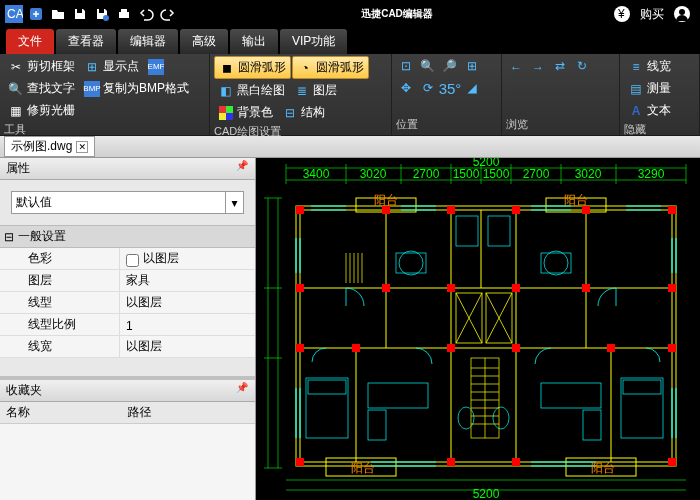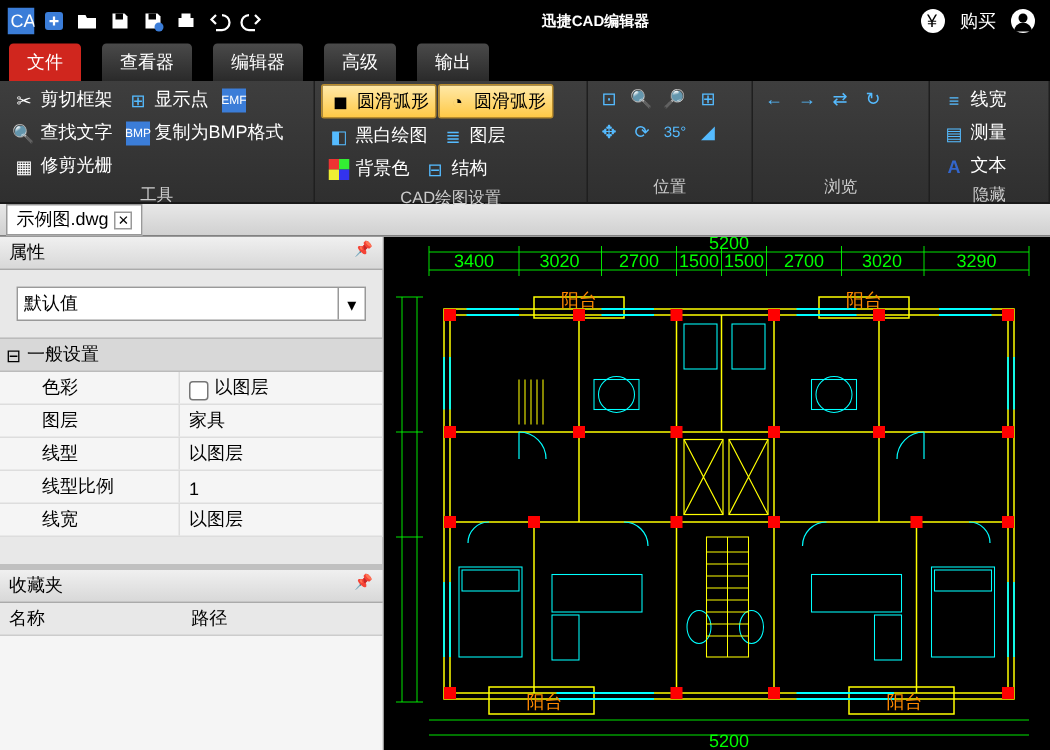--- a/index.html
+++ b/index.html
@@ -5,25 +5,25 @@
 *{margin:0;padding:0;box-sizing:border-box;font-family:"Microsoft YaHei",sans-serif;font-size:12px}
 body{width:700px;height:500px;overflow:hidden;background:#000}
 .titlebar{height:28px;background:#000;display:flex;align-items:center;color:#fff}
 .tb-icons{display:flex;gap:2px;padding:0 4px}
 .tb-ico{width:20px;height:20px;display:flex;align-items:center;justify-content:center;cursor:pointer}
 .tb-title{flex:1;text-align:center;font-size:10px;font-weight:bold}
 .tb-right{display:flex;gap:8px;padding-right:8px;align-items:center}
 .tabbar{height:26px;background:#000;display:flex;align-items:flex-end;padding-left:6px}
 .tab{padding:4px 12px;color:#fff;cursor:pointer;border-radius:3px 3px 0 0}
 .tab.active{background:#d0261e;color:#fff}
-.tab.inactive{background:linear-gradient(#4a4a4a,#2a2a2a);margin-left:14px}
+.tab.inactive{background:linear-gradient(#4a4a4a,#2a2a2a);margin-left:2px}
 .ribbon{height:82px;background:linear-gradient(#3e3e3e,#2f2f2f);display:flex;border-bottom:1px solid #1a1a1a}
 .rgroup{border-right:1px solid #1f1f1f;display:flex;flex-direction:column;padding:2px 4px}
 .rgroup-body{flex:1;display:flex;flex-wrap:wrap;gap:1px;align-content:flex-start}
-.rgroup-label{text-align:center;color:#ccc;font-size:11px;padding:1px 0}
+.rgroup-label{text-align:left;color:#ccc;font-size:11px;padding:1px 0}
 .rbtn{display:flex;align-items:center;gap:3px;padding:2px 4px;color:#fff;cursor:pointer;border-radius:2px;white-space:nowrap}
 .rbtn.hl{background:linear-gradient(#ffe9a8,#ffc947);color:#000;border:1px solid #b88c2e}
 .rico{width:16px;height:16px;display:inline-flex;align-items:center;justify-content:center;flex-shrink:0}
 .filetab-bar{height:22px;background:linear-gradient(#e8e8e8,#d0d0d0);display:flex;align-items:flex-start;padding-left:4px;border-bottom:1px solid #999}
 .filetab{background:#fff;border:1px solid #999;padding:1px 6px;display:flex;align-items:center;gap:4px;font-size:11px}
 .filetab .x{width:12px;height:12px;border:1px solid #999;display:flex;align-items:center;justify-content:center;cursor:pointer;font-size:9px}
 .workspace{display:flex;height:342px}
 .leftpanel{width:256px;background:#e8e8e8;display:flex;flex-direction:column;border-right:1px solid #999}
 .panel-head{background:linear-gradient(#f0f0f0,#d8d8d8);padding:2px 6px;border-bottom:1px solid #aaa;display:flex;justify-content:space-between}
 .dropdown{display:flex;border:1px solid #999;background:#fff;margin:11px}
@@ -112,20 +112,21 @@
       </span>
   </div>
 </div>
 
 <div class="tabbar">
   <div class="tab active">文件</div>
   <div class="tab inactive">查看器</div>
   <div class="tab inactive">编辑器</div>
   <div class="tab inactive">高级</div>
   <div class="tab inactive">输出</div>
+  <div class="tab inactive">VIP功能</div>
 </div>
 
 <div class="ribbon">
   <div class="rgroup" style="width:210px">
     <div class="rgroup-body">
       <div class="rbtn">
           <span class="rico">✂</span>
           <span>剪切框架</span>
         </div>
       <div class="rbtn">
@@ -187,21 +188,21 @@
     <div class="rgroup-label">CAD绘图设置</div>
   </div>
   <div class="rgroup" style="width:110px">
     <div class="rgroup-body" style="gap:6px;padding:2px">
       <span class="rico" style="color:#5bf">⊡</span>
       <span class="rico" style="color:#5bf">🔍</span>
       <span class="rico" style="color:#5bf">🔎</span>
       <span class="rico" style="color:#5bf">⊞</span>
       <span class="rico" style="color:#5bf">✥</span>
       <span class="rico" style="color:#5bf">⟳</span>
-      <span class="rico" style="color:#5bf;font-size:10px">35°</span>
+      <span class="rico" style="color:#5bf;font-size:15px">35°</span>
       <span class="rico" style="color:#5bf">◢</span>
     </div>
     <div class="rgroup-label">位置</div>
   </div>
   <div class="rgroup" style="width:118px">
     <div class="rgroup-body" style="gap:6px;padding:2px">
       <span class="rico" style="color:#5bf">←</span>
       <span class="rico" style="color:#5bf">→</span>
       <span class="rico" style="color:#5bf">⇄</span>
       <span class="rico" style="color:#5bf">↻</span>

